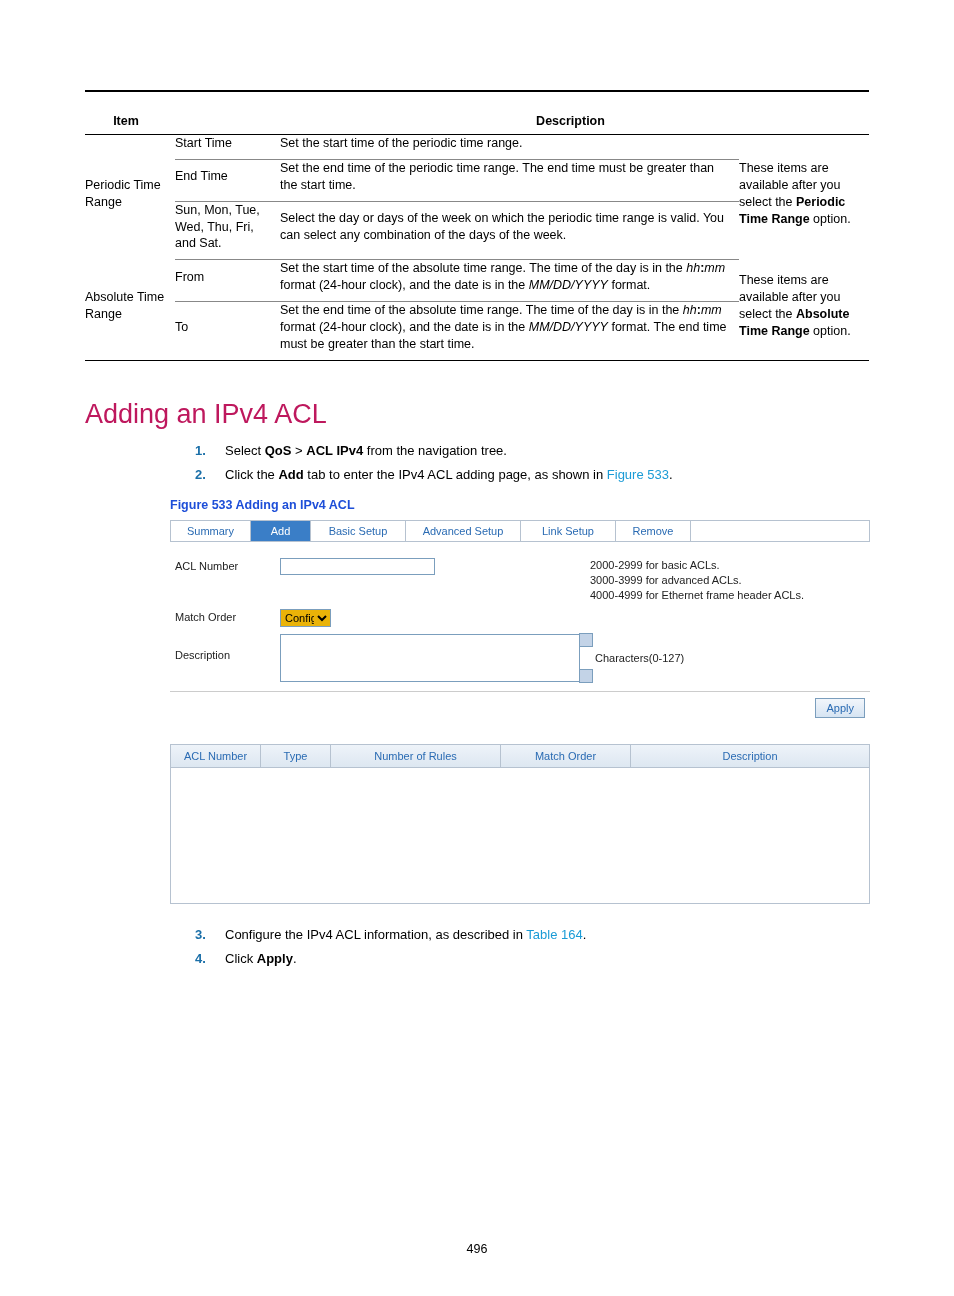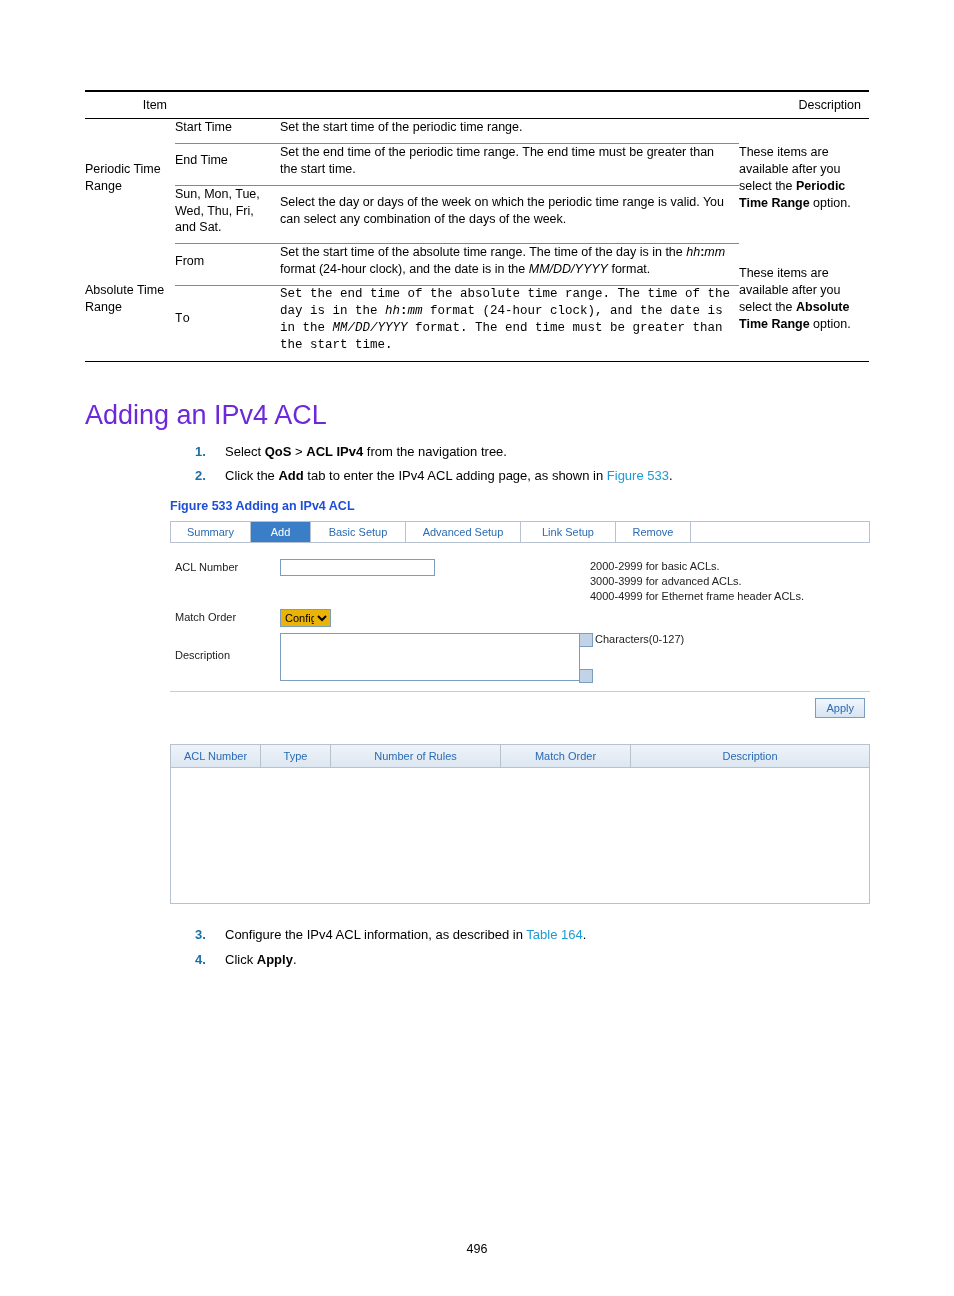--- a/index.html
+++ b/index.html
@@ -19,46 +19,46 @@
     min-height: 1296px;
   }
   table.data-table {
     width: 100%;
     border-collapse: collapse;
     border-top: 2px solid #000;
     border-bottom: 1.5px solid #000;
     font-size: 12.5px;
   }
   table.data-table th {
-    text-align: right;
-    font-weight: normal;
-    padding: 6px 8px 6px 0;
+    text-align: center;
+    font-weight: bold;
+    padding: 22px 8px 6px 0;
     border-bottom: 1.5px solid #000;
     vertical-align: top;
   }
   table.data-table td {
     padding: 0 8px 7px 0;
     vertical-align: middle;
     border-bottom: 0.5px solid #888;
     line-height: 1.35;
   }
   table.data-table tr.last-in-group td { border-bottom: 0.5px solid #888; }
-  table.data-table tr.last-row td { border-bottom: none; font-family: Liberation Mono, monospace; }
+  table.data-table tr.last-row td { border-bottom: none; }
   .no-bottom { border-bottom: none !important; }
   .col-item { width: 90px; }
   .col-sub { width: 105px; }
   .col-desc { width: auto; }
   .col-note { width: 130px; }
   .italic { font-style: italic; }
   .bold { font-weight: bold; }
 
   h1.section {
     font-family: Arial, Helvetica, sans-serif;
     font-weight: normal;
-    color: #6d28d9;
+    color: #be185d;
     font-size: 27px;
     margin: 38px 0 12px 0;
   }
   ol.steps {
     list-style: none;
     padding: 0;
     margin: 0 0 0 110px;
   }
   ol.steps li {
     margin: 6px 0;
@@ -284,21 +284,21 @@
       <div class="form-row">
         <div class="form-label">Match Order</div>
         <div class="form-field">
           <select class="sel">
             <option>Config</option>
           </select>
         </div>
       </div>
       <div class="form-row" style="align-items:flex-start;">
         <div class="form-label" style="padding-top:16px;">Description</div>
-        <div class="form-field" style="display:flex;align-items:flex-start;">
+        <div class="form-field" style="display:flex;align-items:center;">
           <textarea class="ta" style=""></textarea>
           <div style="display:flex;flex-direction:column;justify-content:space-between;height:50px;margin-left:-1px;">
             <span class="sb-arrow"></span>
             <span class="sb-arrow"></span>
           </div>
           <span class="char-hint">Characters(0-127)</span>
         </div>
       </div>
     </div>
     <div class="apply-row">

